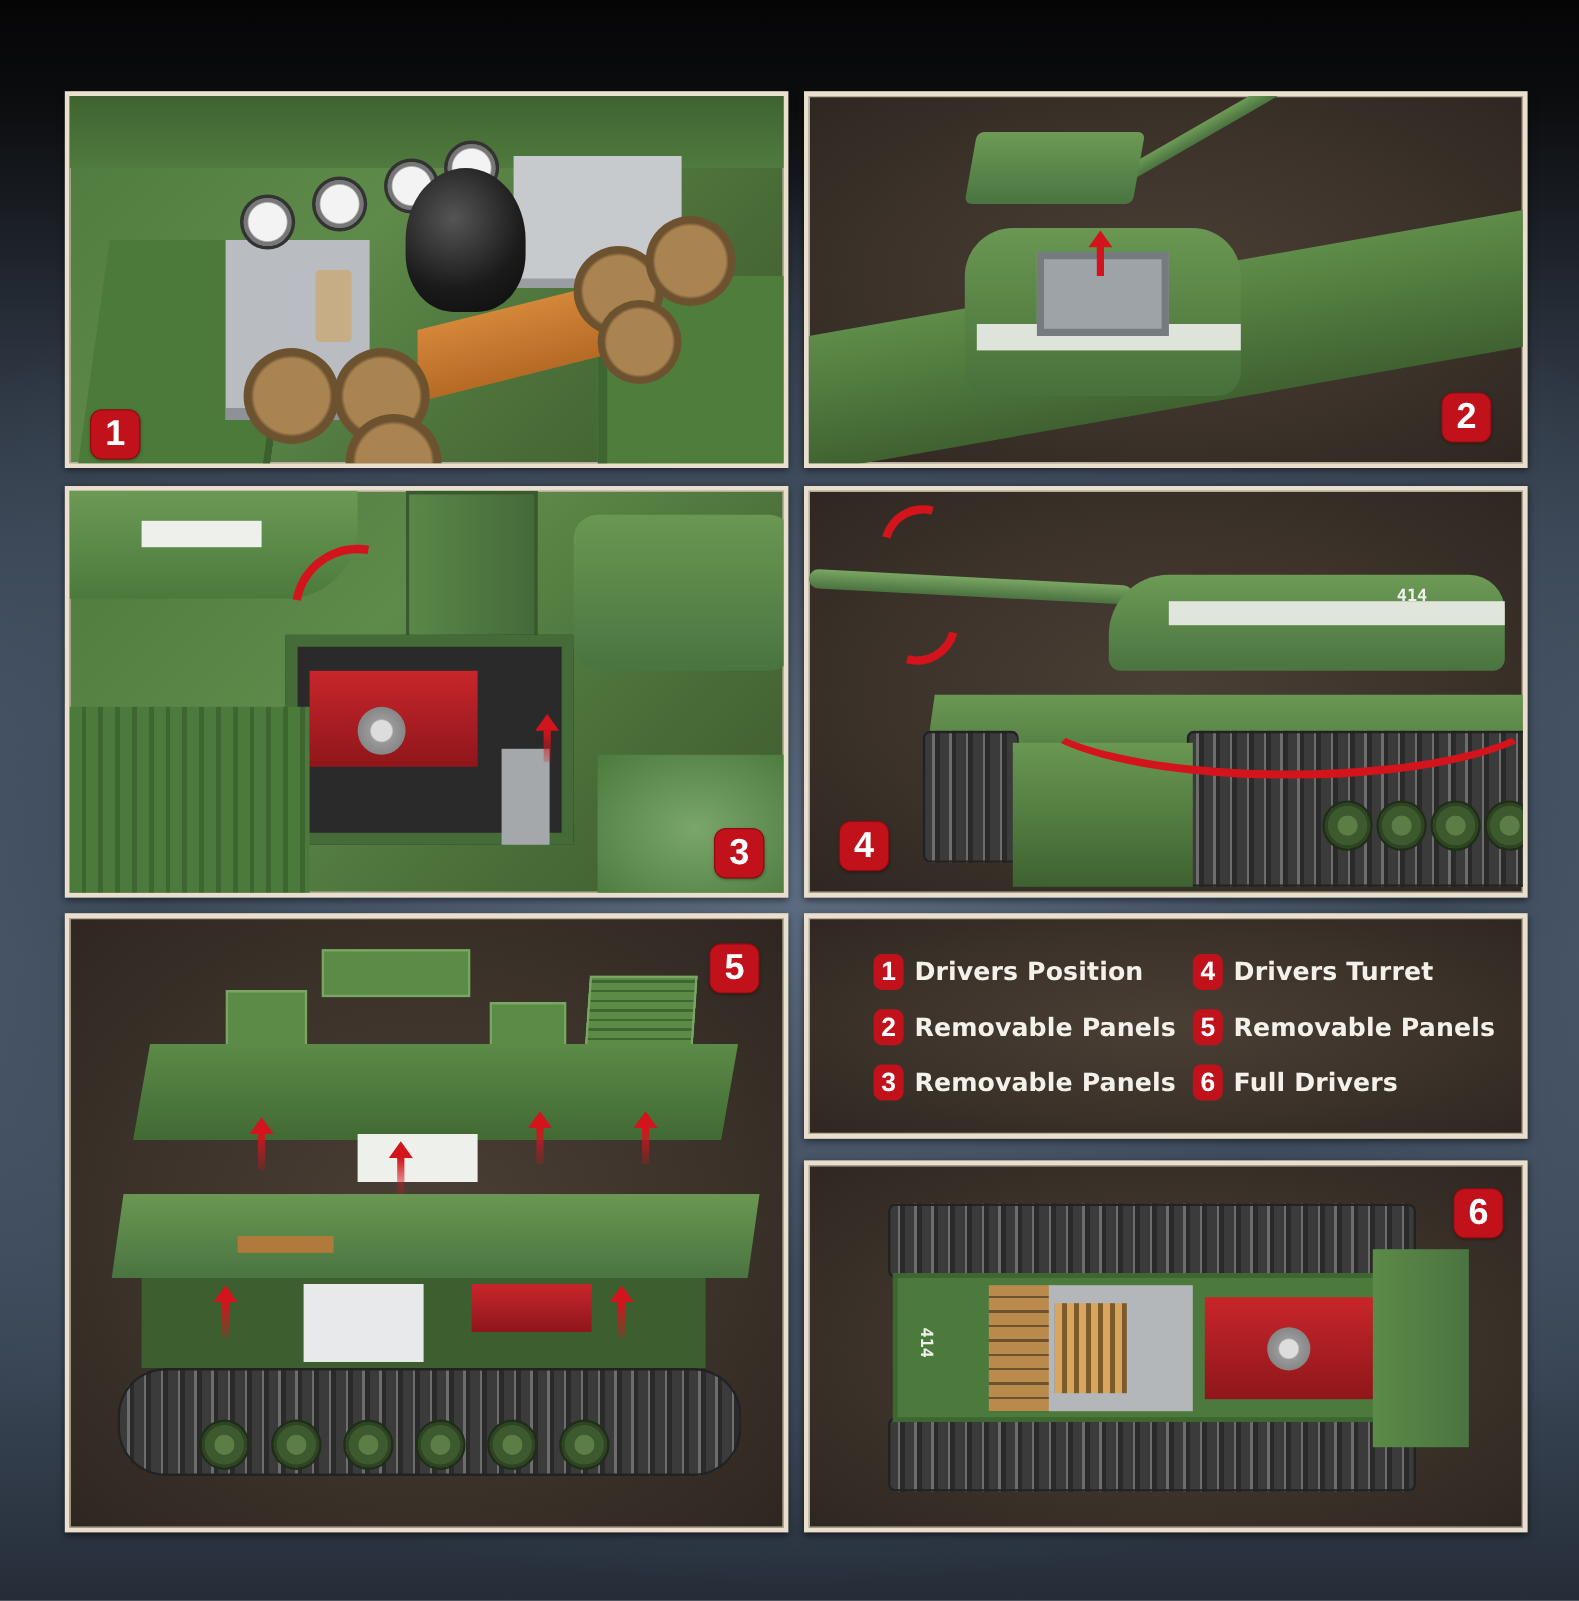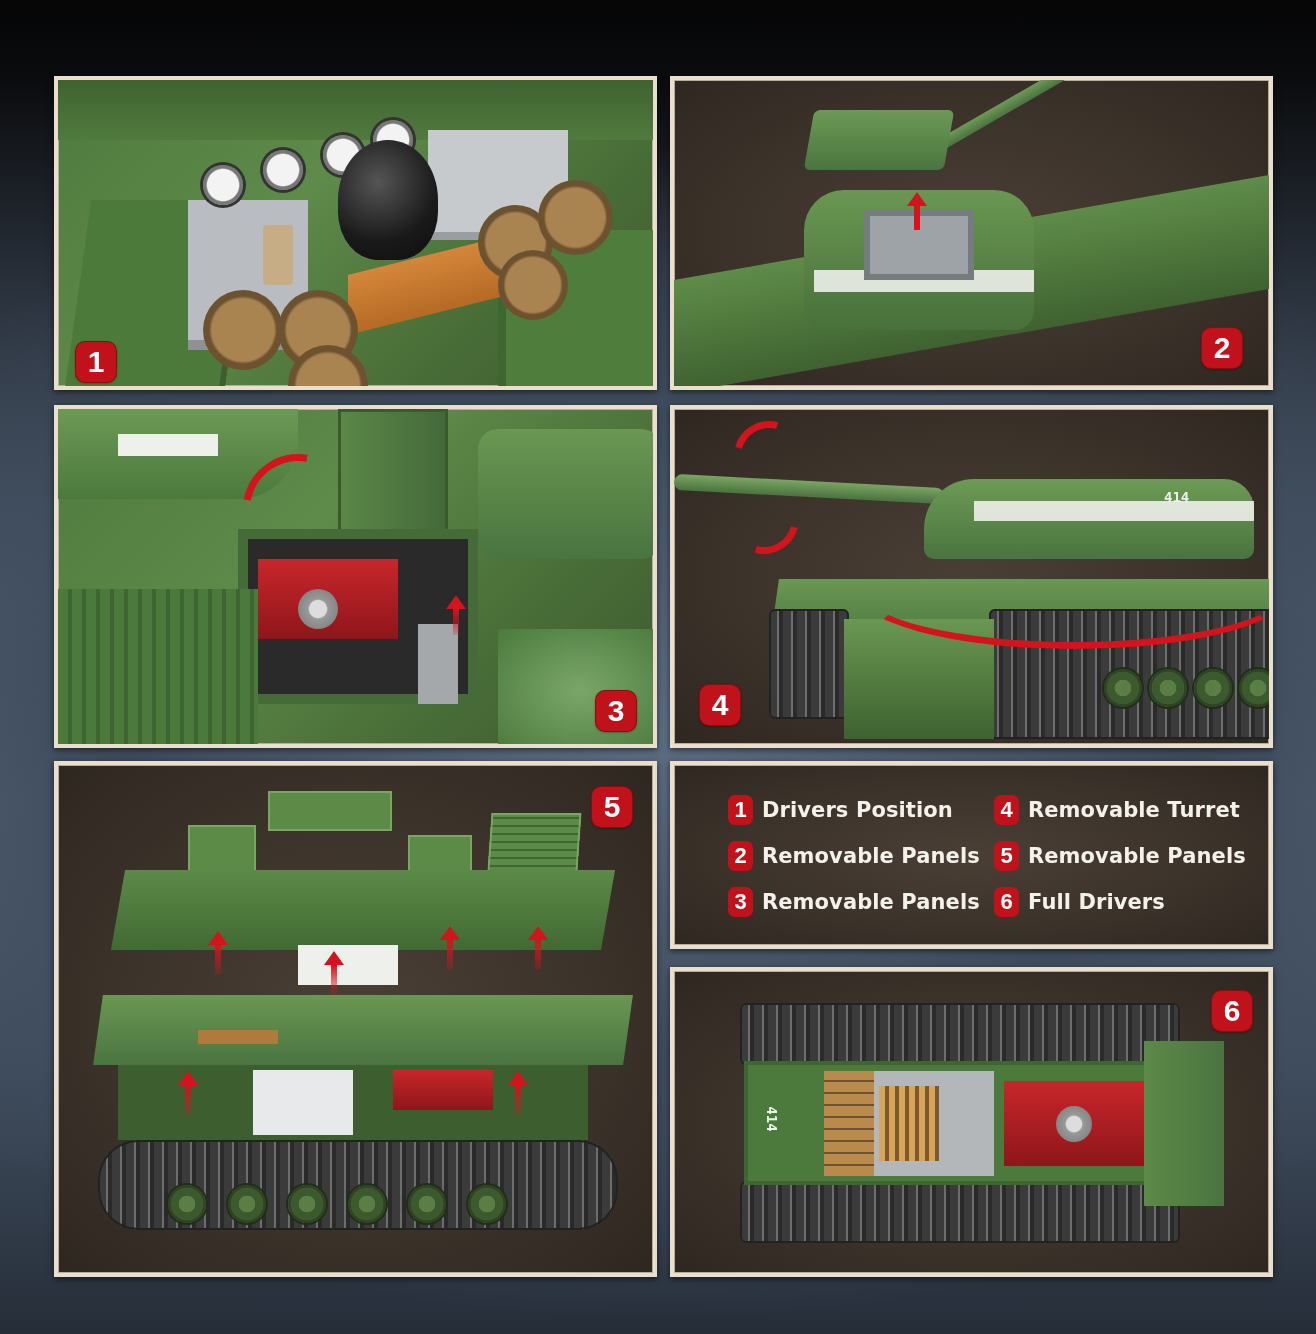--- a/index.html
+++ b/index.html
@@ -218,21 +218,21 @@
 </div>
 
 <div class="panel dark" style="left:670px; top:761px; width:603px; height:188px;">
   <div class="legend-grid">
     <div class="legend-item">
       <span class="legend-num">1</span>
       <span class="legend-label">Drivers Position</span>
     </div>
     <div class="legend-item">
       <span class="legend-num">4</span>
-      <span class="legend-label">Removable Turret</span>
+      <span class="legend-label">Drivers Turret</span>
     </div>
     <div class="legend-item">
       <span class="legend-num">2</span>
       <span class="legend-label">Removable Panels</span>
     </div>
     <div class="legend-item">
       <span class="legend-num">5</span>
       <span class="legend-label">Removable Panels</span>
     </div>
     <div class="legend-item">

